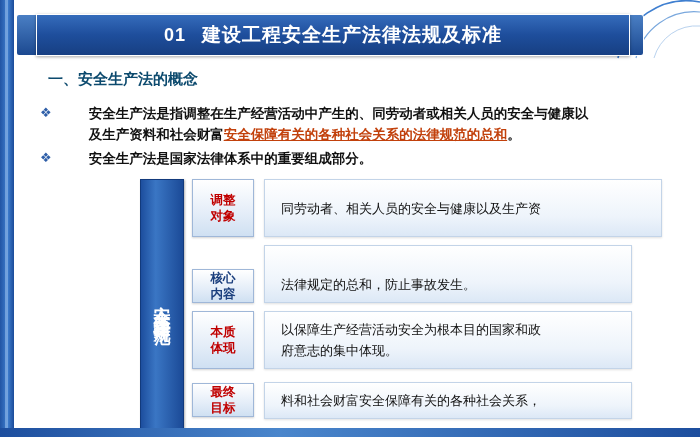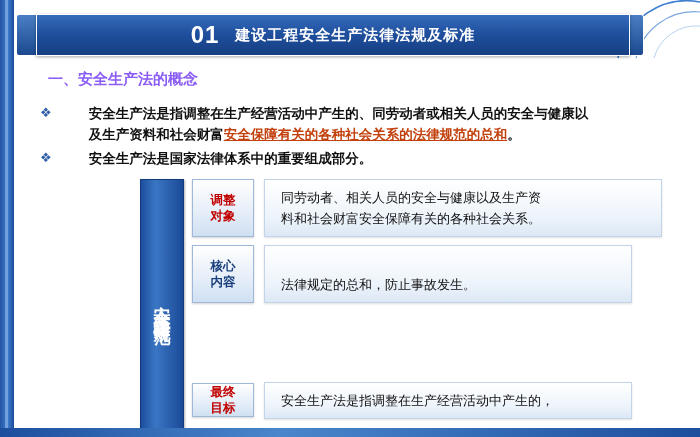--- a/index.html
+++ b/index.html
@@ -49,46 +49,46 @@
     background: linear-gradient(to bottom, #2f65b4 0%, #1e4e9c 45%, #16archive 100%);
     background: linear-gradient(to bottom, #356cbb 0%, #1e4e9c 50%, #173f82 100%);
     border: 1px solid #ffffff;
     box-shadow: 0 1px 3px rgba(0,0,0,.35);
     display: flex;
     align-items: center;
     justify-content: center;
   }
   .title-banner .t-num {
     color: #ffffff;
-    font-size: 24px;
+    font-size: 18px;
     font-weight: bold;
     letter-spacing: 1px;
   }
   .title-banner .t-text {
     color: #ffffff;
-    font-size: 15px;
+    font-size: 19px;
     font-weight: bold;
     margin-left: 16px;
     letter-spacing: 1px;
   }
   .banner-left-tab, .banner-right-tab {
     position: absolute;
     top: 14px;
     width: 22px; height: 40px;
     background: linear-gradient(to bottom, #4a7fc4, #1c4990);
     border: 1px solid #ffffff;
   }
   .banner-left-tab { left: 16px; border-radius: 3px 0 0 3px; }
   .banner-right-tab { left: 620px; border-radius: 0 3px 3px 0; }
 
   
   .section-heading {
     position: absolute;
     left: 48px; top: 70px;
-    color: #8b5cf6;
+    color: #0c4a6e;
     font-size: 15px;
     font-weight: bold;
   }
 
   
   .bullet-row {
     position: absolute;
     display: flex;
     align-items: flex-start;
   }
@@ -216,47 +216,56 @@
   </div>
 
   <div class="row" style="top:179px; height:58px;">
     <div class="tagbox">
       <span class="tag-red">调整</span>
       <span class="tag-red">对象</span>
     </div>
     <div class="contentbox" style="width:370px;">
       <span>
         <span>同劳动者、相关人员的安全与健康以及生产资</span><br>
-        <span>料和社会财富安全保障有关的各种社会关系。</span>
-      </span>
-    </div>
-  </div>
-
-  <div class="row" style="top:245px; height:58px;">
+      </span>
+    </div>
+  </div>
+
+  <div class="row" style="top:245px; height:58px;align-items:flex-end;">
     <div class="tagbox">
       <span class="tag-blue">核心</span>
       <span class="tag-blue">内容</span>
     </div>
     <div class="contentbox" style="width:340px;">
       <span>
         <br>
         <span>法律规定的总和，防止事故发生。</span>
       </span>
     </div>
   </div>
 
   <div class="row" style="top:311px; height:58px;">
+    <div class="tagbox">
+      <span class="tag-red">本质</span>
+      <span class="tag-red">体现</span>
+    </div>
+    <div class="contentbox" style="width:340px;">
+      <span>
+        <span>以保障生产经营活动安全为根本目的国家和政</span><br>
+        <span>府意志的集中体现。</span>
+      </span>
+    </div>
   </div>
 
   <div class="row" style="top:371px; height:58px;align-items:center;">
     <div class="tagbox">
       <span class="tag-red">最终</span>
       <span class="tag-red">目标</span>
     </div>
     <div class="contentbox" style="width:340px;">
       <span>
-        <span>安全生产法是指调整在生产经营活动中产生的，</span><br>
+        <span>料和社会财富安全保障有关的各种社会关系，</span><br>
       </span>
     </div>
   </div>
 
   <div class="bottom-strip"></div>
 </div>
 
 </body></html>

